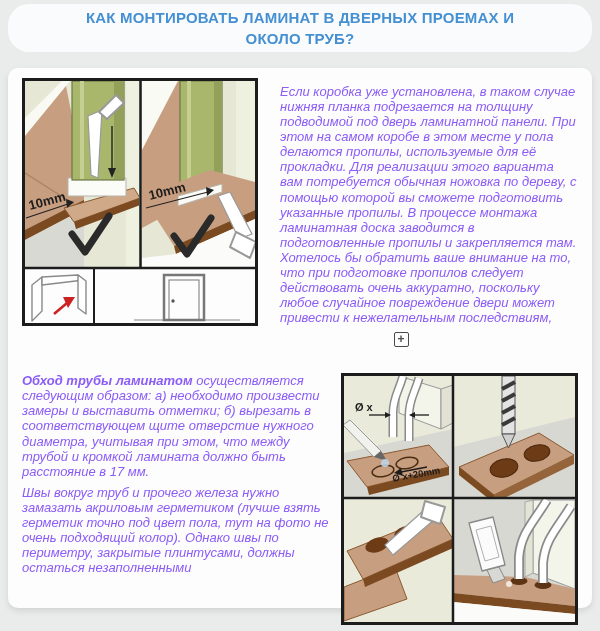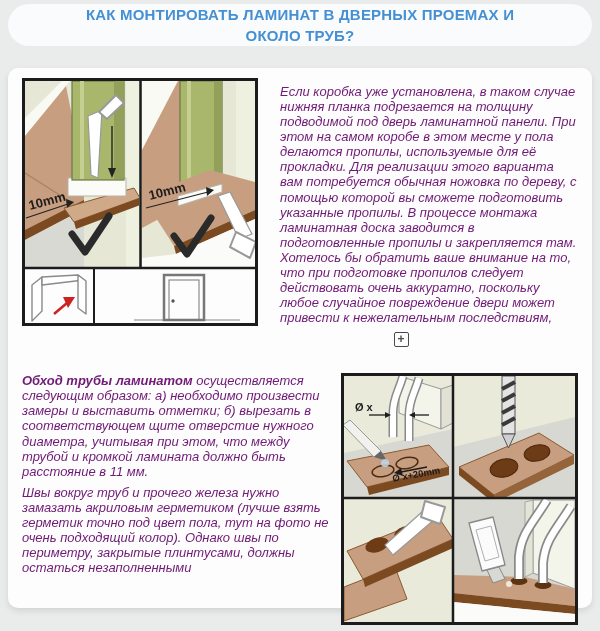--- a/index.html
+++ b/index.html
@@ -3,41 +3,41 @@
 <meta charset="utf-8">
 <style>
   html,body{margin:0;padding:0;}
   body{
     width:600px;height:631px;overflow:hidden;
     background:#eaebeb;
     font-family:"Liberation Sans","DejaVu Sans",sans-serif;
     position:relative;
   }
   .title-card{
-    position:absolute;left:8px;top:4px;right:8px;height:42px;
+    position:absolute;left:8px;top:4px;right:8px;height:48px;
     background:#fafbfc;border-radius:21px;
     display:flex;align-items:center;justify-content:center;
   }
   .page-title{
     color:#4590d2;font-weight:bold;font-size:15px;line-height:1.4;
     text-align:center;max-width:470px;letter-spacing:.2px;
   }
   .main-card{
     position:absolute;left:8px;top:68px;right:8px;height:540px;
     background:#fdfdfe;border-radius:10px;
     box-shadow:0 3px 6px rgba(0,0,0,.10);
     padding:10px 14px;box-sizing:border-box;
   }
   .row1{display:flex;gap:22px;}
   .row2{display:flex;margin-top:26px;}
   .illo{flex:none;display:block;}
   .door-text{flex:1;padding-top:6px;min-width:0;}
   .pipe-text{flex:1;padding-right:12px;min-width:0;}
   p.body{
-    font-style:italic;font-size:13px;line-height:1.16;color:#701a75;
+    font-style:italic;font-size:13px;line-height:1.16;color:#8b5cf6;
     margin:0;
   }
   p.body + p.body{margin-top:6px;}
   .lead{font-weight:bold;font-style:italic;}
   .expand-wrap{text-align:center;margin-top:4px;transform:translateX(-28px);}
   .expand-btn{
     display:inline-block;width:13px;height:13px;line-height:12px;
     border:1.5px solid #4a4a4a;border-radius:2px;color:#4a4a4a;
     font-size:12px;font-weight:bold;text-align:center;cursor:pointer;
     background:transparent;font-style:normal;
@@ -148,21 +148,21 @@
       <p class="body">Если коробка уже установлена, в таком случае нижняя планка подрезается на толщину подводимой под дверь ламинатной панели. При этом на самом коробе в этом месте у пола делаются пропилы, используемые для её прокладки. Для реализации этого варианта вам потребуется обычная ножовка по дереву, с помощью которой вы сможете подготовить указанные пропилы. В процессе монтажа ламинатная доска заводится в подготовленные пропилы и закрепляется там. Хотелось бы обратить ваше внимание на то, что при подготовке пропилов следует действовать очень аккуратно, поскольку любое случайное повреждение двери может привести к нежелательным последствиям,</p>
       <div class="expand-wrap">
         <span class="expand-btn">+</span>
       </div>
     </div>
   </div>
 
   <div class="row2">
 
     <div class="pipe-text">
-      <p class="body"><span class="lead">Обход трубы ламинатом</span><span> осуществляется следующим образом: а) необходимо произвести замеры и выставить отметки; б) вырезать в соответствующем щите отверстие нужного диаметра, учитывая при этом, что между трубой и кромкой ламината должно быть расстояние в 11 мм.</span></p>
+      <p class="body"><span class="lead">Обход трубы ламинатом</span><span> осуществляется следующим образом: а) необходимо произвести замеры и выставить отметки; б) вырезать в соответствующем щите отверстие нужного диаметра, учитывая при этом, что между трубой и кромкой ламината должно быть расстояние в 17 мм.</span></p>
       <p class="body">Швы вокруг труб и прочего железа нужно замазать акриловым герметиком (лучше взять герметик точно под цвет пола, тут на фото не очень подходящий колор). Однако швы по периметру, закрытые плинтусами, должны остаться незаполненными</p>
     </div>
 
     <svg class="illo" viewBox="0 0 237 252" width="237" height="252" xmlns="http://www.w3.org/2000/svg">
       <defs>
         <clipPath id="q1">
             <rect x="3" y="3" width="109" height="122"></rect>
           </clipPath>
         <clipPath id="q2">
             <rect x="112" y="3" width="122" height="122"></rect>

